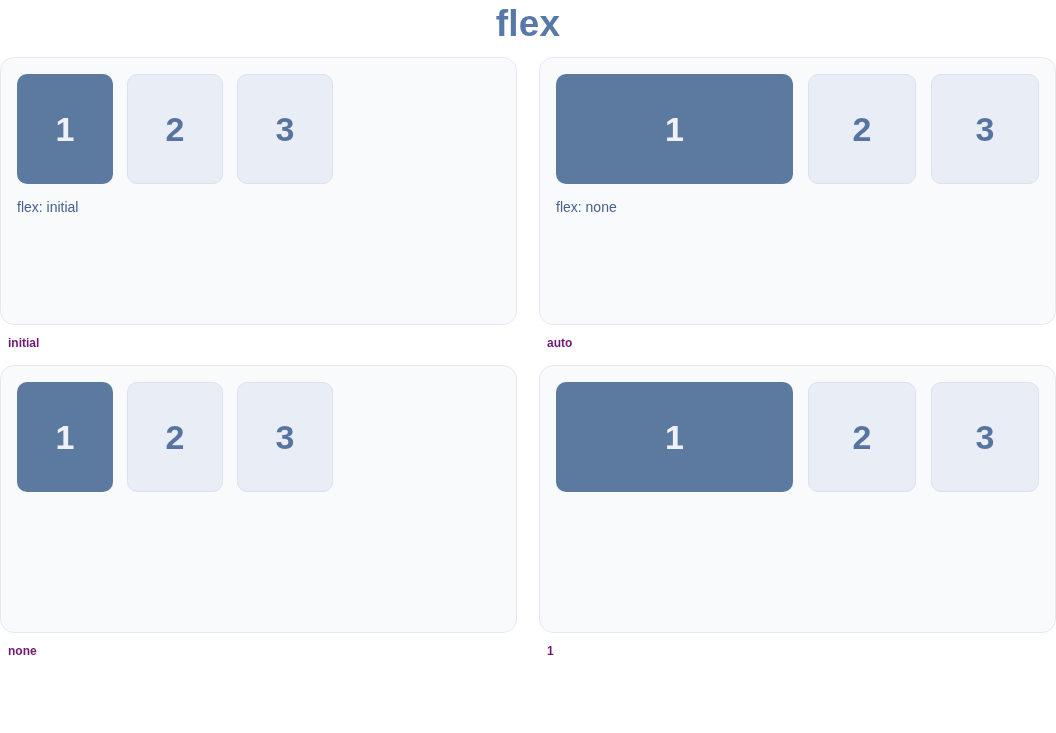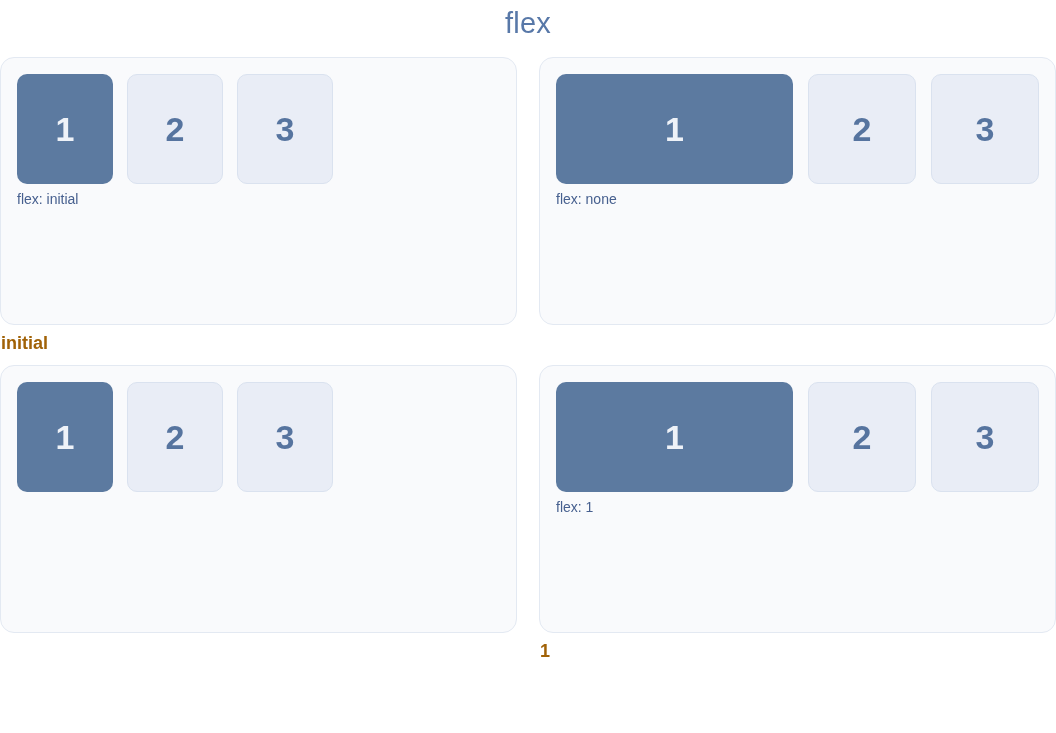--- a/index.html
+++ b/index.html
@@ -13,23 +13,23 @@
     width: 1056px;
     height: 733px;
     overflow: hidden;
     background: #ffffff;
   }
   .page-title {
     margin: 0;
     padding-top: 6px;
     height: 35px;
     text-align: center;
-    font-size: 29px;
+    font-size: 37px;
     line-height: 35px;
-    font-weight: 400;
+    font-weight: 700;
     color: #5878a8;
     letter-spacing: 0.2px;
   }
   .grid {
     display: grid;
     grid-template-columns: 517px 517px;
     column-gap: 22px;
     row-gap: 13px;
     margin-top: 22px;
   }
@@ -60,31 +60,31 @@
   }
   .item.hl {
     background: #5c7aa0;
     border: none;
     color: #eef2f8;
   }
   .grow .items { gap: 15px; }
   .grow .item { width: 108px; }
   .grow .item.hl { flex: 1 1 auto; width: auto; }
   .prop-label {
-    margin-top: 7px;
+    margin-top: 15px;
     font-size: 14px;
     color: #47608f;
   }
   .caption {
     margin-top: 9px;
-    padding-left: 1px;
-    font-size: 18px;
+    padding-left: 8px;
+    font-size: 12px;
     line-height: 18px;
     font-weight: 700;
-    color: #a16207;
+    color: #701a75;
   }
 </style>
 </head>
 <body>
 
 <div class="page">
 
   <h1 class="page-title">flex</h1>
 
   <div class="grid">
@@ -103,38 +103,39 @@
 
     <div class="cell grow">
       <div class="panel">
         <div class="items">
           <div class="item hl">1</div>
           <div class="item">2</div>
           <div class="item">3</div>
         </div>
         <div class="prop-label">flex: none</div>
       </div>
+      <div class="caption">auto</div>
     </div>
 
     <div class="cell">
       <div class="panel">
         <div class="items">
           <div class="item hl">1</div>
           <div class="item">2</div>
           <div class="item">3</div>
         </div>
       </div>
+      <div class="caption">none</div>
     </div>
 
     <div class="cell grow">
       <div class="panel">
         <div class="items">
           <div class="item hl">1</div>
           <div class="item">2</div>
           <div class="item">3</div>
         </div>
-        <div class="prop-label">flex: 1</div>
       </div>
       <div class="caption">1</div>
     </div>
 
   </div>
 </div>
 
 </body></html>

